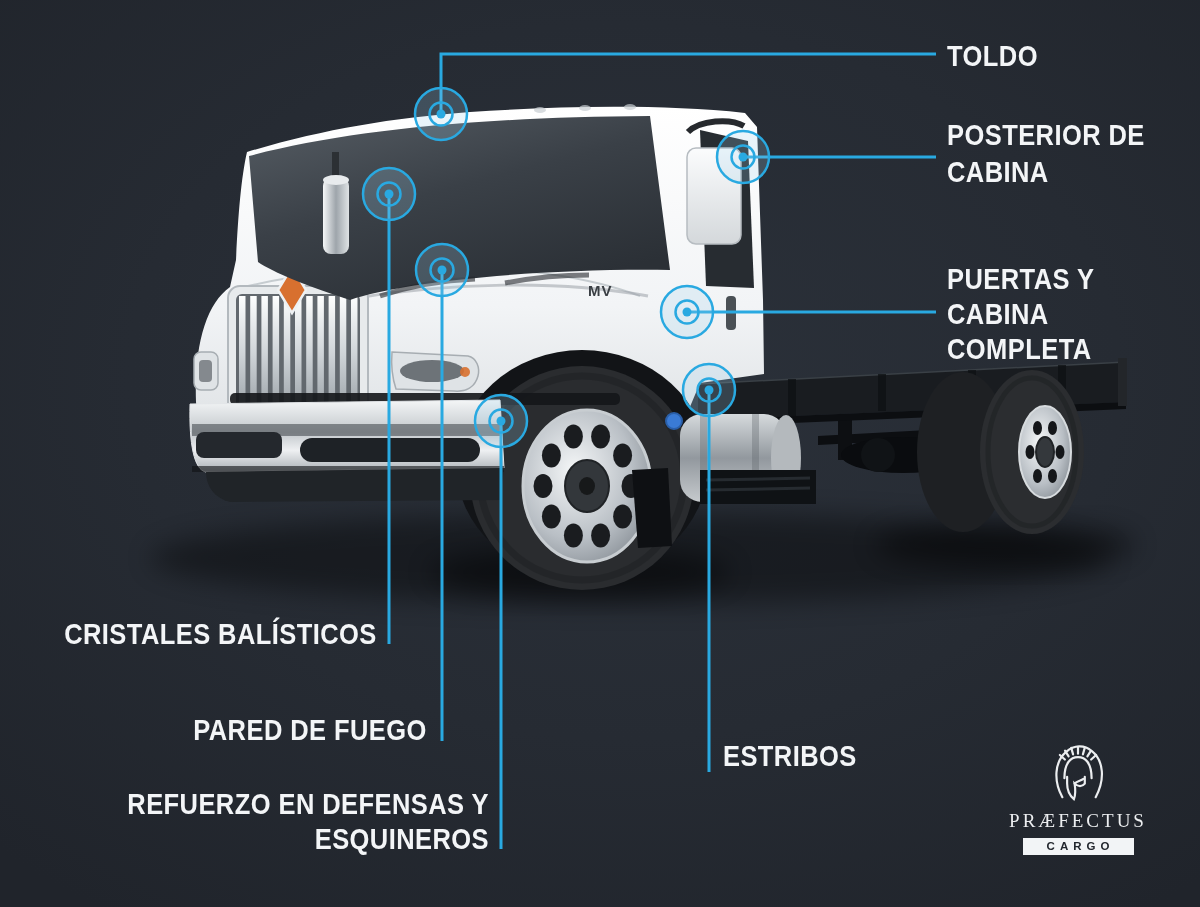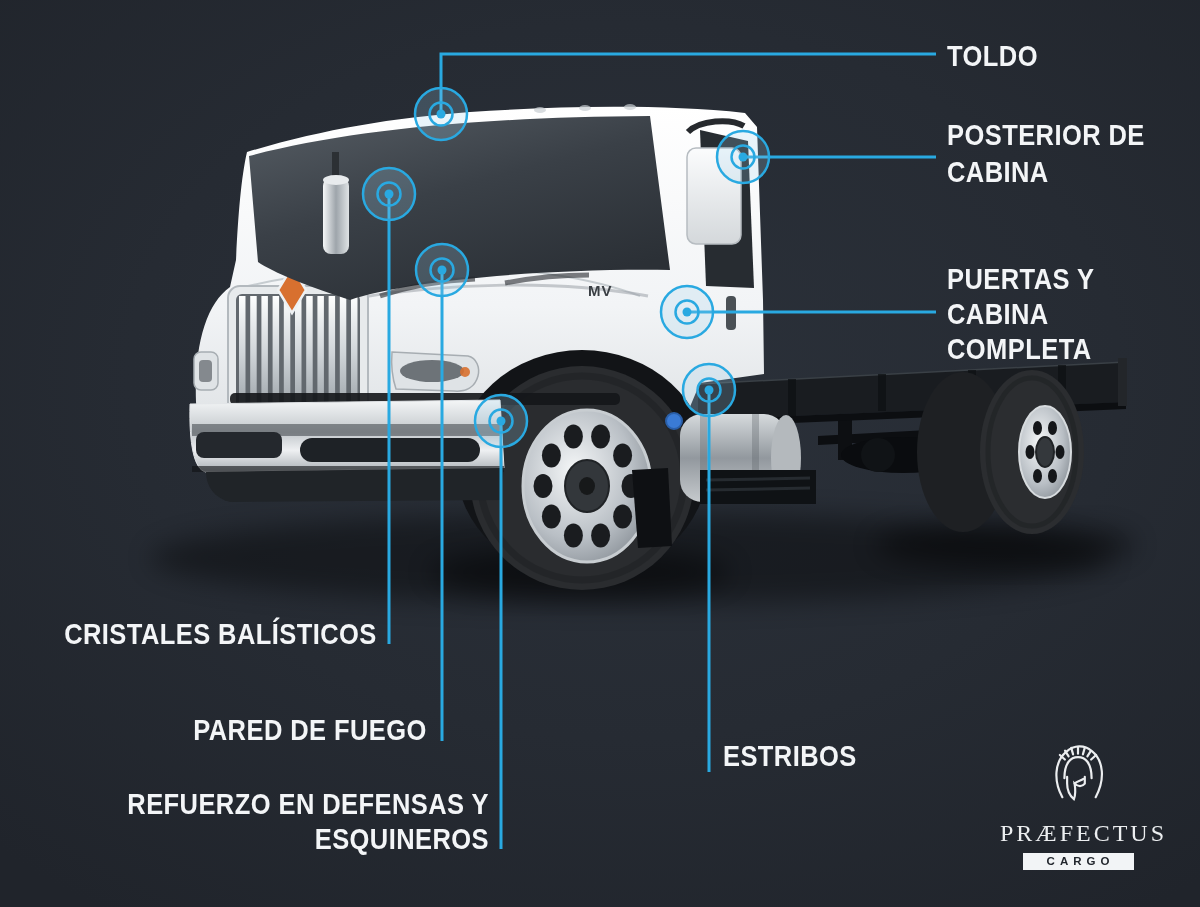--- a/index.html
+++ b/index.html
@@ -13,22 +13,22 @@
     position:absolute;color:#f3f5f7;font-weight:700;font-size:30px;line-height:35px;
     letter-spacing:.5px;transform:scaleX(.85);white-space:nowrap;
   }
   .callout.wrap{white-space:normal;}
   .origin-left{transform-origin:left center;}
   .origin-right{transform-origin:right center;}
   .align-right{text-align:right;}
   .logo{position:absolute;left:1000px;top:732px;width:156px;text-align:center;color:#e9ecee;}
   .logo .helmet{display:block;margin:0 auto;}
   .logo .brand{
-    font-family:"Liberation Serif", serif;font-size:24px;letter-spacing:3px;
-    color:#eceef0;margin-top:12px;white-space:nowrap;
+    font-family:"Liberation Serif", serif;font-size:19px;letter-spacing:3px;
+    color:#eceef0;margin-top:2px;white-space:nowrap;
   }
   .logo .cargo-bar{
     margin:6px auto 12px;width:111px;height:17px;background:#f2f4f6;
     display:flex;align-items:center;justify-content:center;
   }
   .logo .cargo-bar span{
     color:#23272e;font-size:11.5px;font-weight:700;letter-spacing:5px;line-height:17px;
     padding-left:5px; 
   }
 </style>

